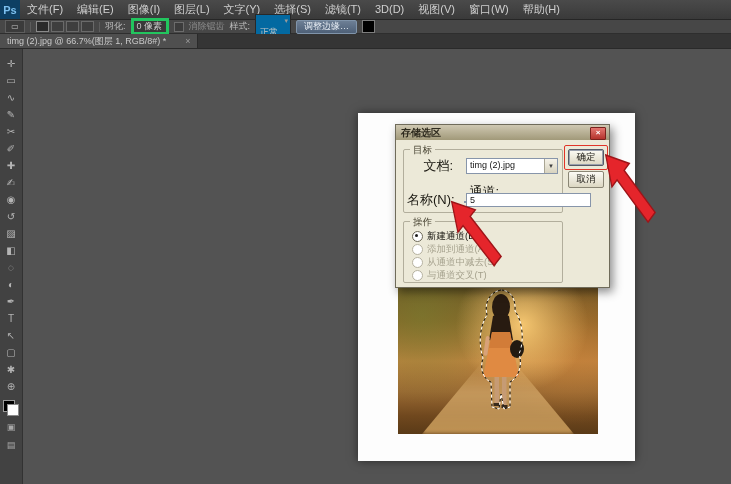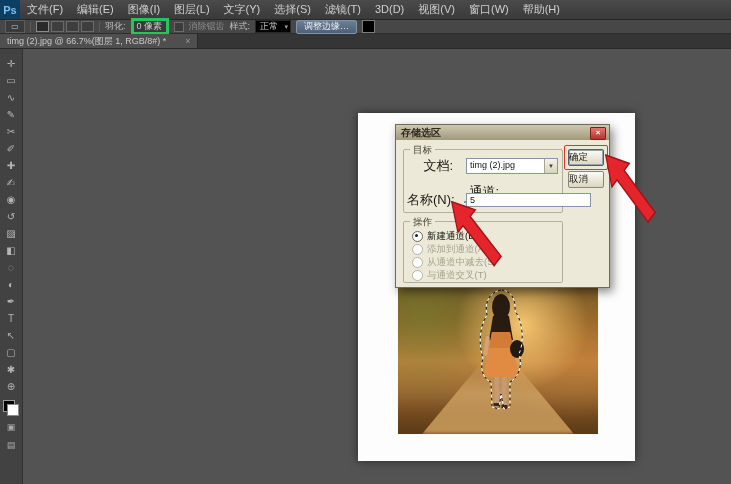--- a/index.html
+++ b/index.html
@@ -24,22 +24,22 @@
     color:#c2c2c2;font-size:8px;display:flex;align-items:center;justify-content:center;}
   .ob-sep{width:1px;height:10px;background:#5d5d5d;}
   .mode-icons{display:flex;gap:2px;}
   .mode-icon{width:11px;height:9px;border:1px solid #6a6a6a;background:#3e3e3e;}
   .mode-icon.active{background:#2a2a2a;border-color:#8a8a8a;}
   .ob-label{white-space:nowrap;}
   .ob-label.dim{color:#8b8b8b;}
   .ob-field{height:11px;min-width:26px;background:#393939;border:3px solid #22c55e;
     color:#c8c8c8;padding:0 3px;line-height:11px;white-space:nowrap;}
   .ob-check{width:8px;height:8px;border:1px solid #6c6c6c;background:#3c3c3c;display:inline-block;}
-  .combo-dark{height:11px;background:#000000;border:1px solid #282828;color:#c8c8c8;
-    padding:0 12px 0 4px;line-height:11px;position:relative;white-space:nowrap;}
+  .combo-dark{height:11px;background:#0369a1;border:1px solid #282828;color:#c8c8c8;
+    padding:12px 12px 0 4px;line-height:11px;position:relative;white-space:nowrap;}
   .combo-dark::after{content:"▾";position:absolute;right:2px;top:0;font-size:7px;color:#9a9a9a;}
   .refine-btn{height:12px;padding:0 7px;background:linear-gradient(#6d7f95,#4e6077);
     border:1px solid #8094aa;color:#e9eff6;line-height:11px;border-radius:2px;white-space:nowrap;}
   .ob-swatch{width:11px;height:11px;background:#000;border:1px solid #7e7e7e;}
   
   .tab-bar{position:absolute;left:0;top:34px;right:0;height:14px;background:#353535;
     border-bottom:1px solid #2a2a2a;display:flex;align-items:stretch;z-index:5;}
   .doc-tab{background:#4f4f4f;border-right:1px solid #2a2a2a;color:#c9c9c9;font-size:9px;
     display:flex;align-items:center;padding:0 7px;gap:19px;white-space:nowrap;}
   .tab-close{color:#9c9c9c;font-size:9px;}
@@ -92,21 +92,21 @@
   #op-group{left:7px;top:96px;width:158px;height:60px;}
   .orow{position:absolute;left:8px;height:12px;display:flex;align-items:center;gap:4px;white-space:nowrap;}
   .radio{width:9px;height:9px;border-radius:50%;border:1px solid #6e6a59;background:#fff;
     position:relative;flex:none;}
   .radio.sel::after{content:"";position:absolute;left:2px;top:2px;width:3px;height:3px;
     border-radius:50%;background:#1c1c1c;}
   .radio.dis{border-color:#b6b2a0;}
   .orow .olabel{font-size:9.5px;color:#14120c;}
   .orow.disabled .olabel{color:#a5a18d;}
   .dlg-btn{position:absolute;width:34px;height:15px;background:linear-gradient(#fcfbf5,#dcd7c2);
-    border:1px solid #8a8675;border-radius:2px;font-size:9.5px;text-align:left;
+    border:1px solid #8a8675;border-radius:2px;font-size:9.5px;text-align:center;
     line-height:13px;color:#1a1812;}
   #ok-btn{left:172px;top:24px;border-color:#565b66;box-shadow:0 0 0 1px #9aa0ac inset;}
   #cancel-btn{left:172px;top:46px;}
   .ok-highlight{position:absolute;left:168px;top:20px;width:42px;height:23px;
     border:1px solid #e03428;border-radius:2px;pointer-events:none;}
   
   .red-arrow{position:absolute;z-index:20;}
   #arrow-ok{left:602px;top:150px;width:62px;height:84px;}
   #arrow-name{left:448px;top:197px;width:62px;height:80px;}
 </style>

